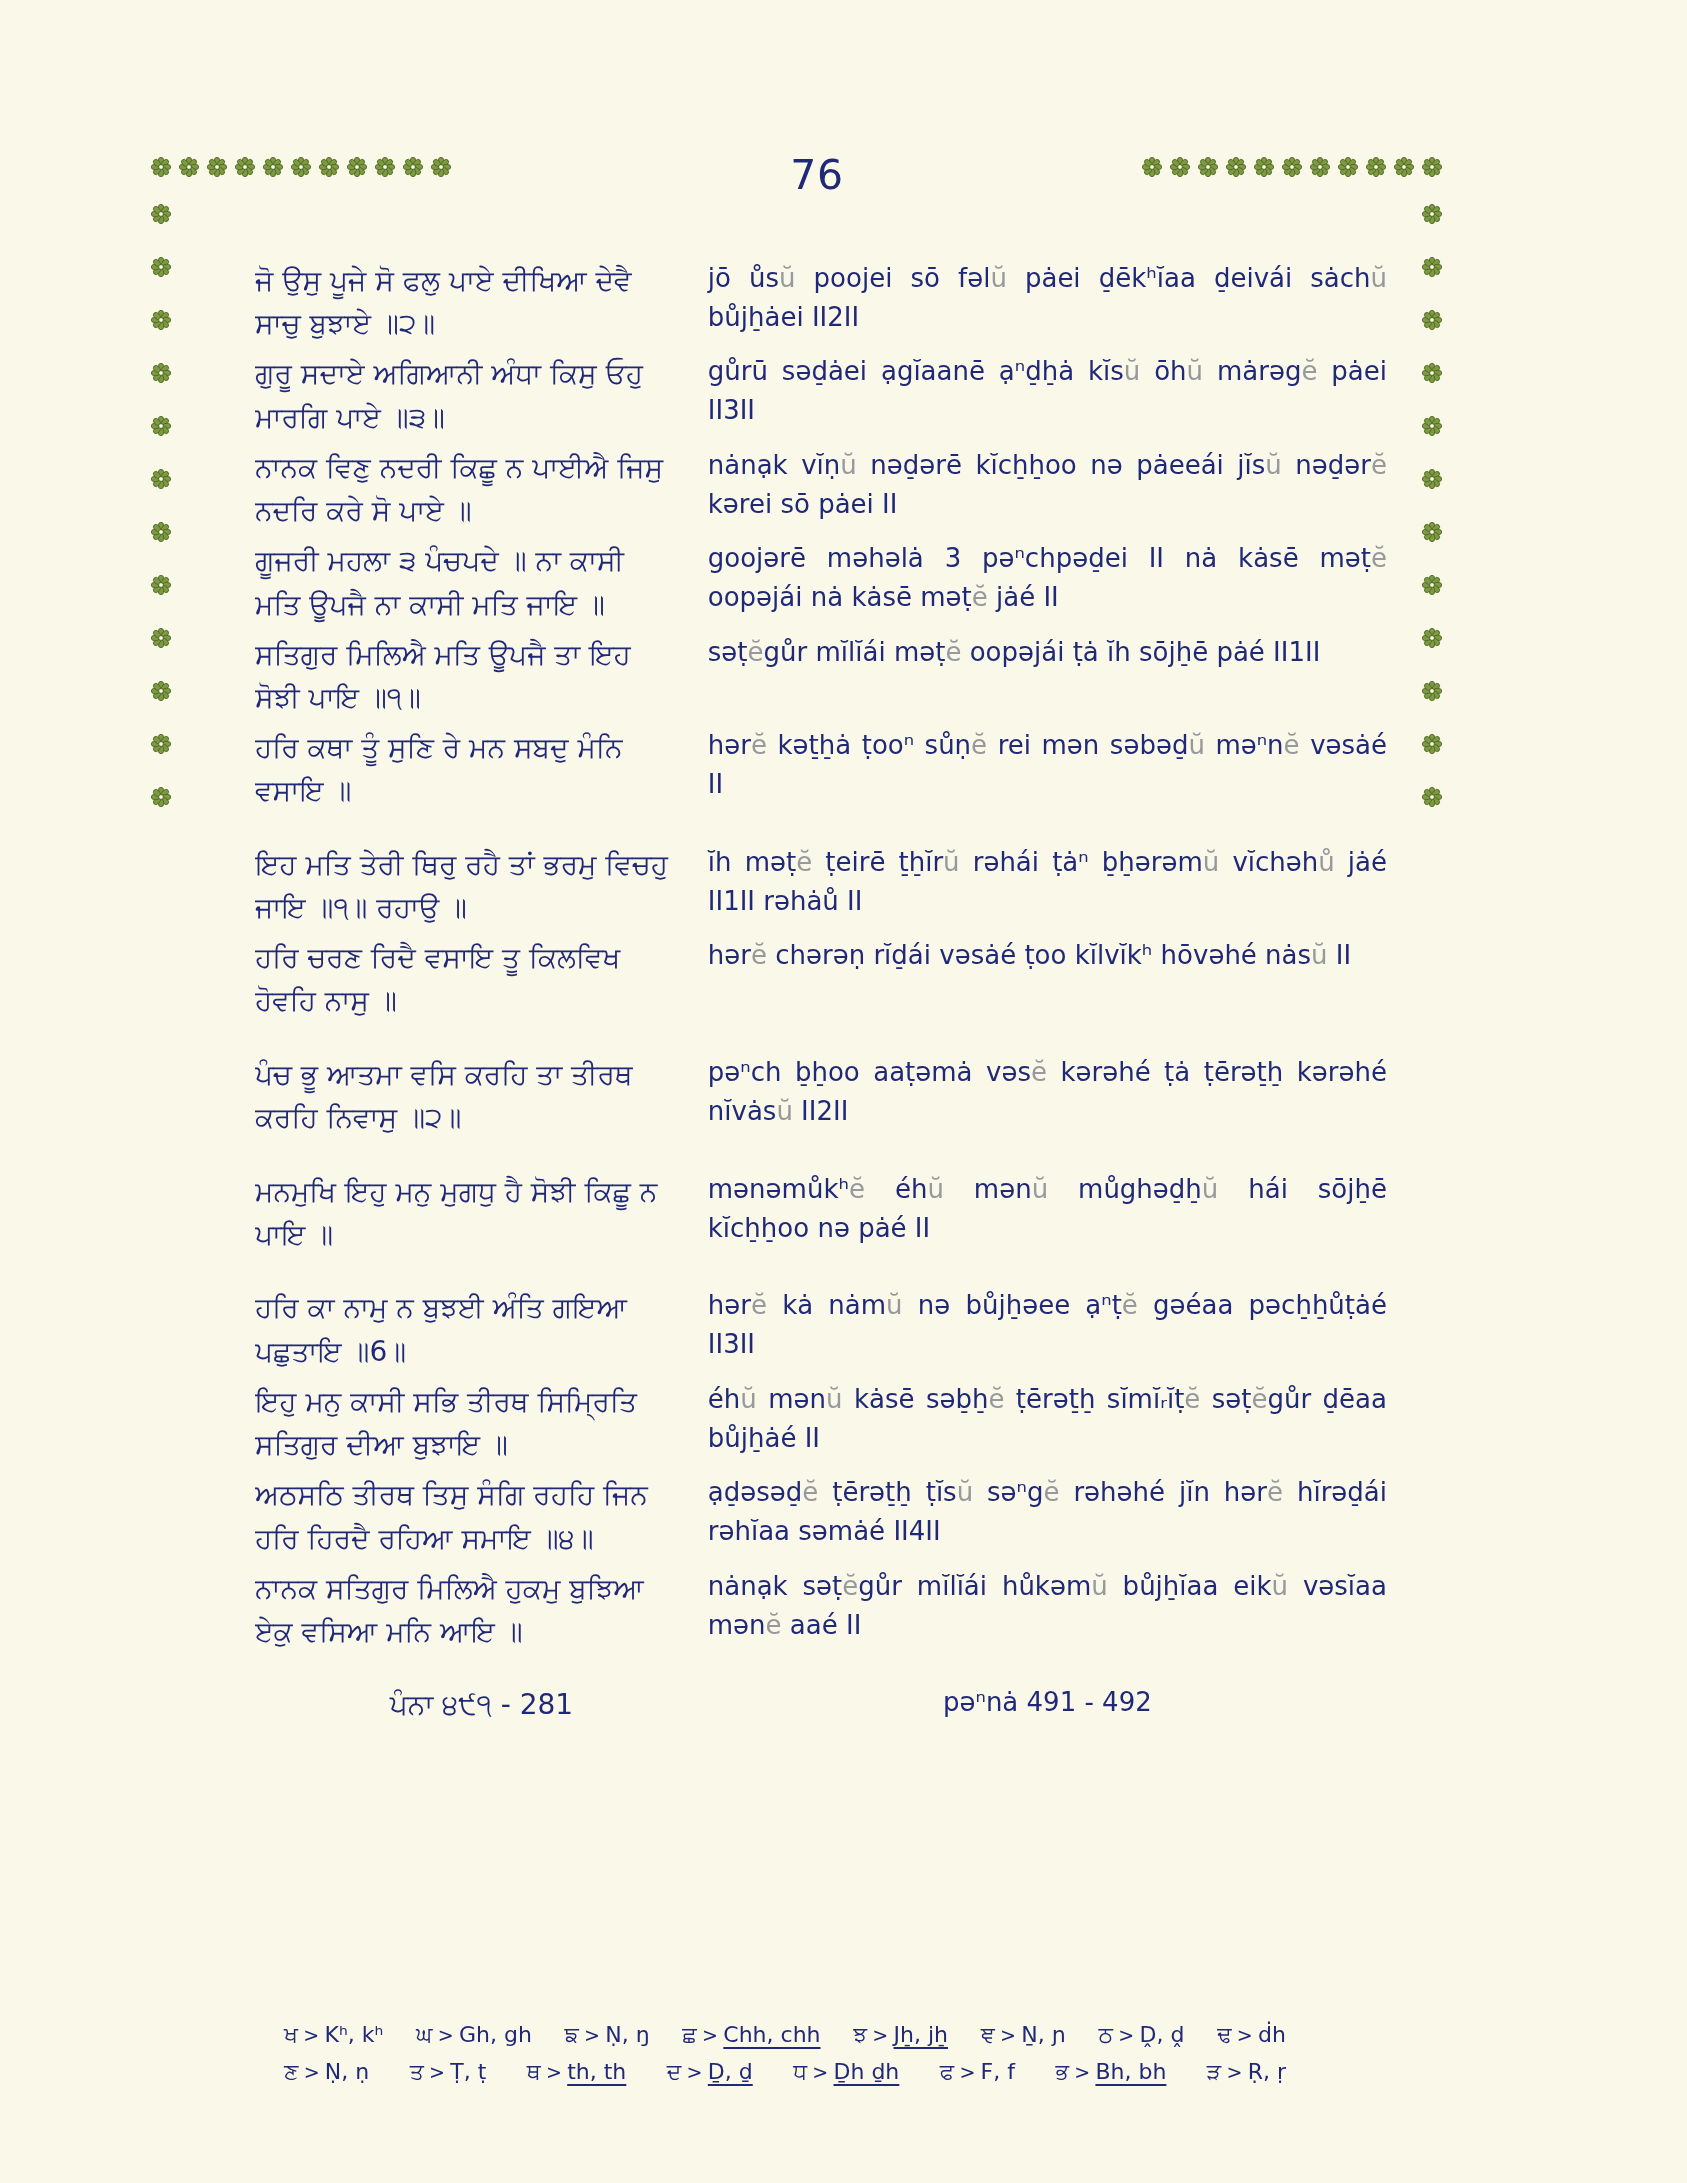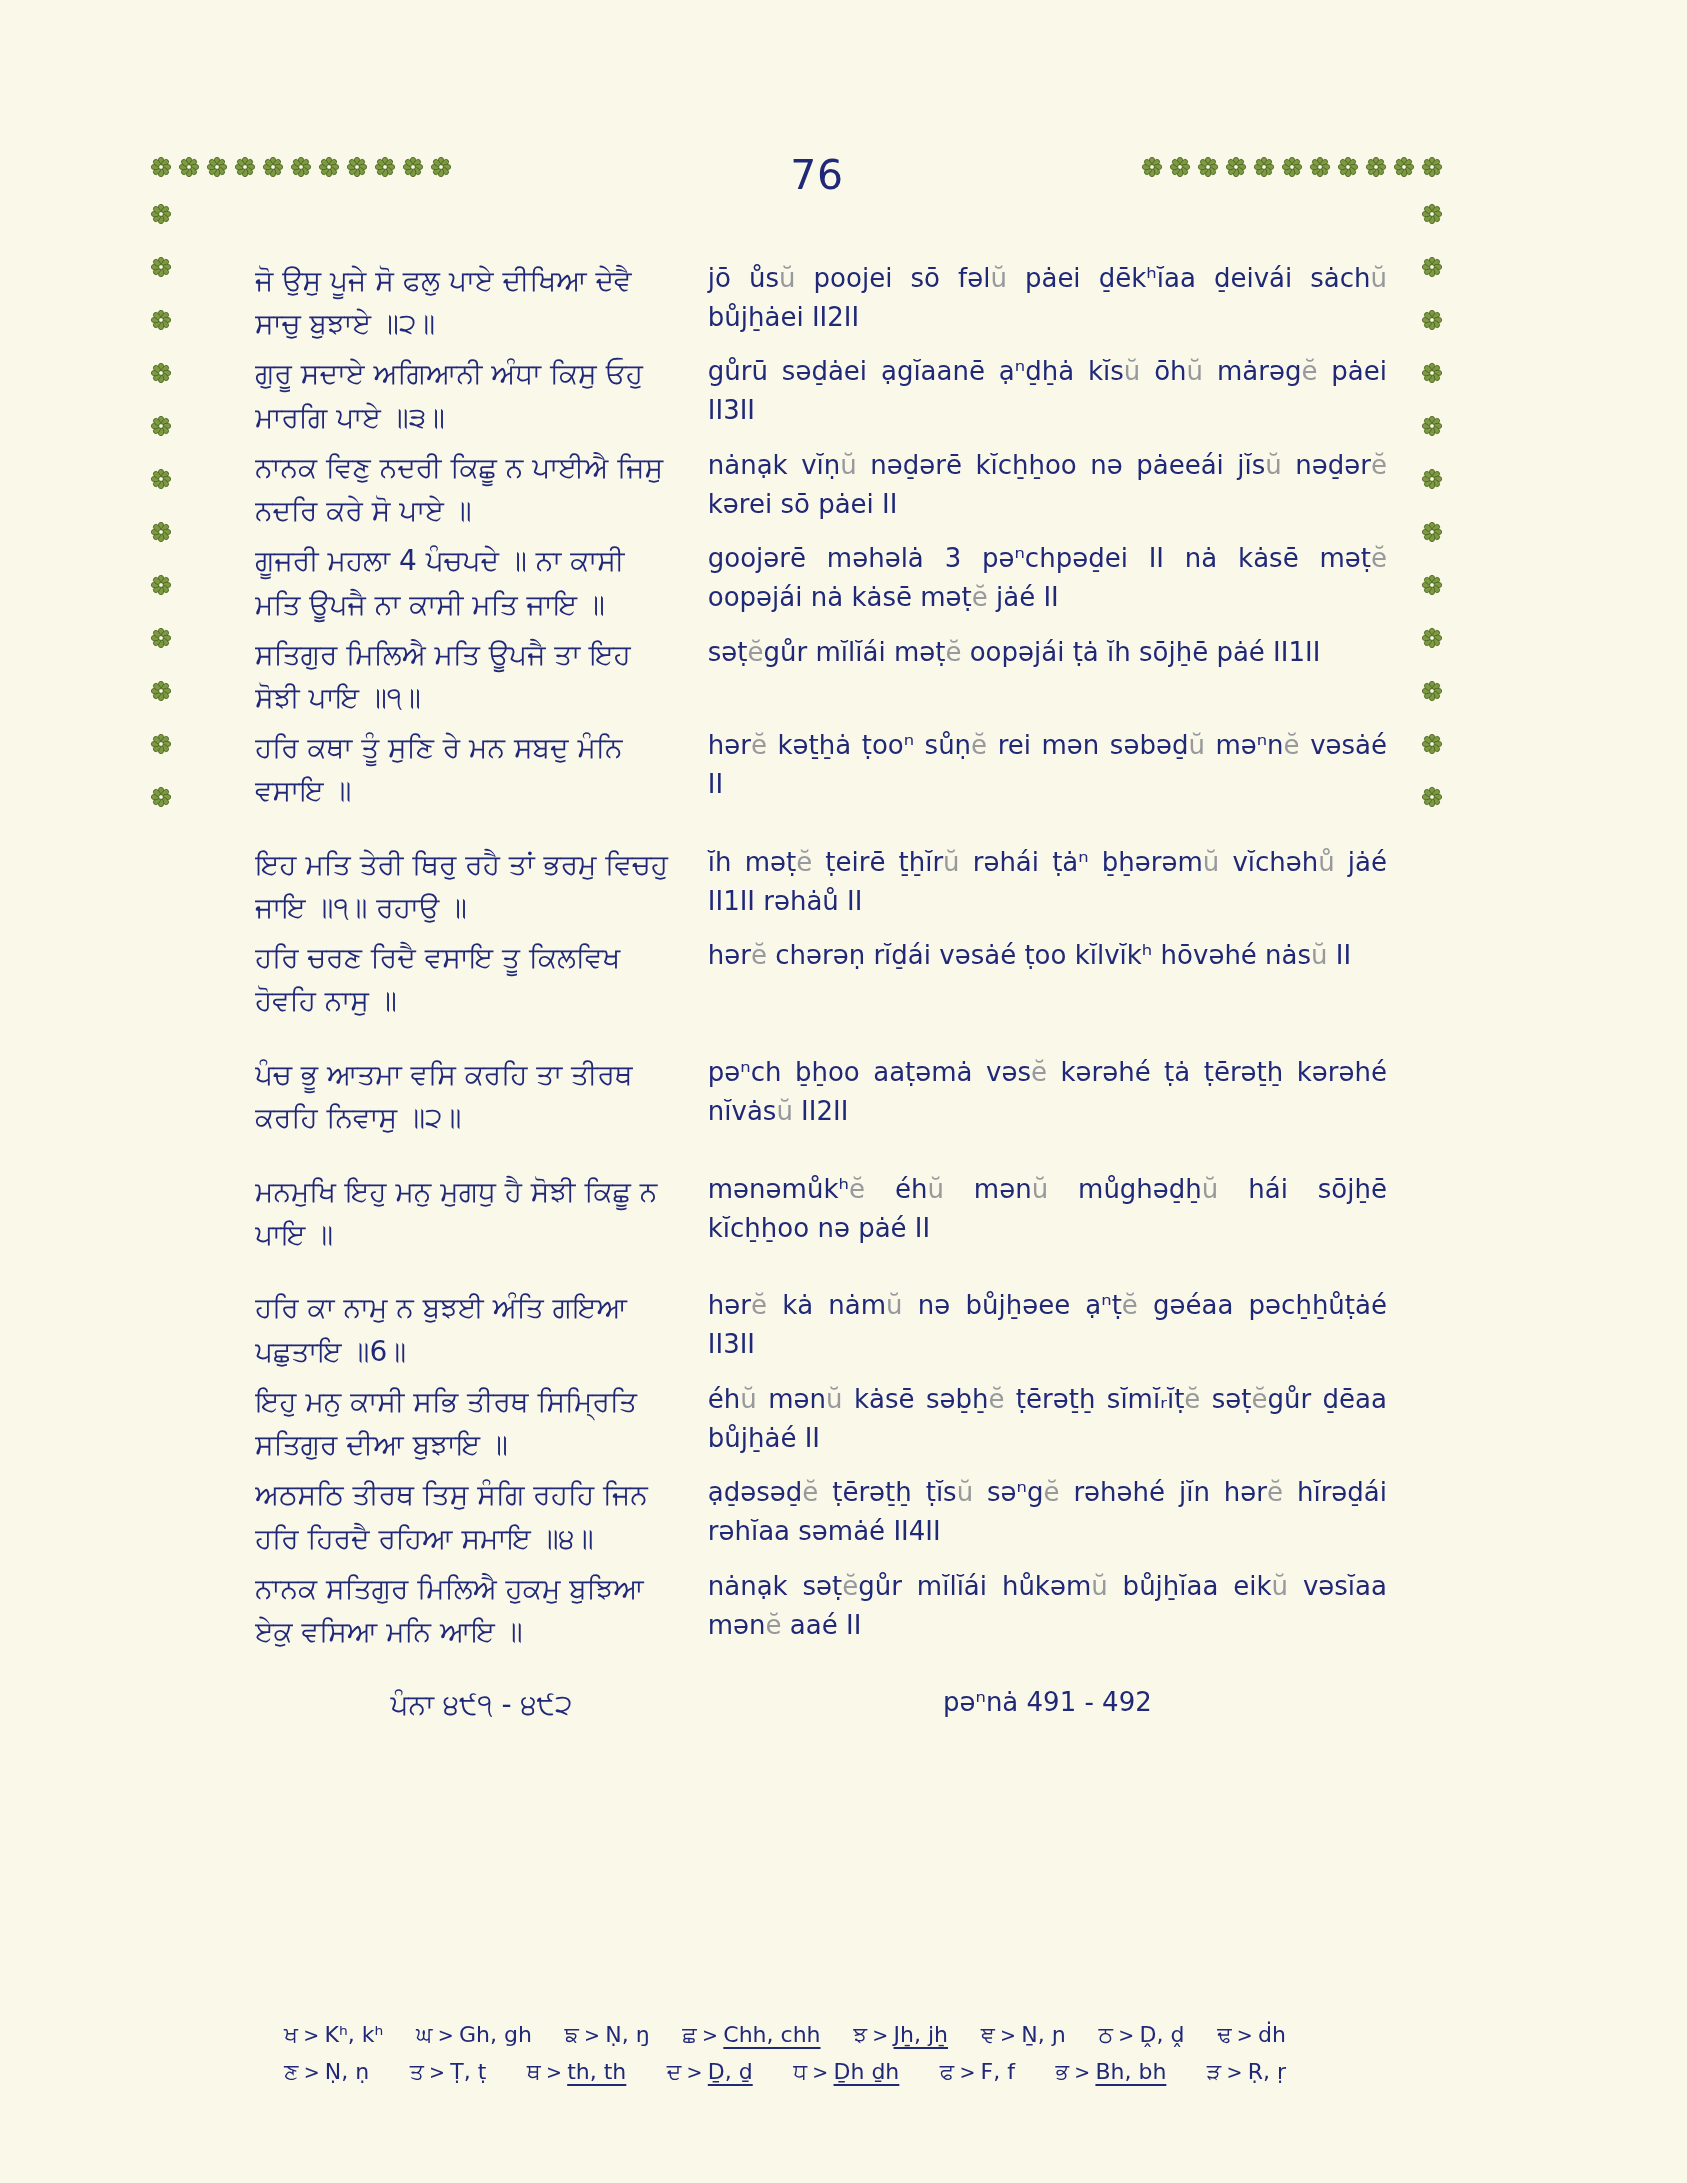--- a/index.html
+++ b/index.html
@@ -587,21 +587,21 @@
       </div>
       <div class="verse-row">
         <div class="g-cell">ਗੁਰੂ ਸਦਾਏ ਅਗਿਆਨੀ ਅੰਧਾ ਕਿਸੁ ਓਹੁ ਮਾਰਗਿ ਪਾਏ ॥੩॥</div>
         <div class="r-cell">gůrū səd̠ȧei ạgĭaanē ạⁿd̠h̠ȧ kĭs<span class="dim">ŭ</span> ōh<span class="dim">ŭ</span> mȧrəg<span class="dim">ĕ</span> pȧei II3II</div>
       </div>
       <div class="verse-row">
         <div class="g-cell">ਨਾਨਕ ਵਿਣੁ ਨਦਰੀ ਕਿਛੂ ਨ ਪਾਈਐ ਜਿਸੁ ਨਦਰਿ ਕਰੇ ਸੋ ਪਾਏ ॥</div>
         <div class="r-cell">nȧnạk vĭṇ<span class="dim">ŭ</span> nəd̠ərē kĭch̠h̠oo nə pȧeeái jĭs<span class="dim">ŭ</span> nəd̠ər<span class="dim">ĕ</span> kərei sō pȧei II</div>
       </div>
       <div class="verse-row">
-        <div class="g-cell">ਗੂਜਰੀ ਮਹਲਾ 4 ਪੰਚਪਦੇ ॥ ਨਾ ਕਾਸੀ ਮਤਿ ਊਪਜੈ ਨਾ ਕਾਸੀ ਮਤਿ ਜਾਇ ॥</div>
+        <div class="g-cell">ਗੂਜਰੀ ਮਹਲਾ ੩ ਪੰਚਪਦੇ ॥ ਨਾ ਕਾਸੀ ਮਤਿ ਊਪਜੈ ਨਾ ਕਾਸੀ ਮਤਿ ਜਾਇ ॥</div>
         <div class="r-cell">goojərē məhəlȧ 3 pəⁿchpəd̠ei II nȧ kȧsē məṭ<span class="dim">ĕ</span> oopəjái nȧ kȧsē məṭ<span class="dim">ĕ</span> jȧé II</div>
       </div>
       <div class="verse-row">
         <div class="g-cell">ਸਤਿਗੁਰ ਮਿਲਿਐ ਮਤਿ ਊਪਜੈ ਤਾ ਇਹ ਸੋਝੀ ਪਾਇ ॥੧॥</div>
         <div class="r-cell">səṭ<span class="dim">ĕ</span>gůr mĭlĭái məṭ<span class="dim">ĕ</span> oopəjái ṭȧ ĭh sōjh̠ē pȧé II1II</div>
       </div>
       <div class="verse-row">
         <div class="g-cell">ਹਰਿ ਕਥਾ ਤੂੰ ਸੁਣਿ ਰੇ ਮਨ ਸਬਦੁ ਮੰਨਿ ਵਸਾਇ ॥</div>
         <div class="r-cell">hər<span class="dim">ĕ</span> kət̠h̠ȧ ṭooⁿ sůṇ<span class="dim">ĕ</span> rei mən səbəd̠<span class="dim">ŭ</span> məⁿn<span class="dim">ĕ</span> vəsȧé II</div>
       </div>
@@ -631,21 +631,21 @@
       </div>
       <div class="verse-row">
         <div class="g-cell">ਅਠਸਠਿ ਤੀਰਥ ਤਿਸੁ ਸੰਗਿ ਰਹਹਿ ਜਿਨ ਹਰਿ ਹਿਰਦੈ ਰਹਿਆ ਸਮਾਇ ॥੪॥</div>
         <div class="r-cell">ạd̠əsəd̠<span class="dim">ĕ</span> ṭērət̠h̠ ṭĭs<span class="dim">ŭ</span> səⁿg<span class="dim">ĕ</span> rəhəhé jĭn hər<span class="dim">ĕ</span> hĭrəd̠ái rəhĭaa səmȧé II4II</div>
       </div>
       <div class="verse-row">
         <div class="g-cell">ਨਾਨਕ ਸਤਿਗੁਰ ਮਿਲਿਐ ਹੁਕਮੁ ਬੁਝਿਆ ਏਕੁ ਵਸਿਆ ਮਨਿ ਆਇ ॥</div>
         <div class="r-cell">nȧnạk səṭ<span class="dim">ĕ</span>gůr mĭlĭái hůkəm<span class="dim">ŭ</span> bůjh̠ĭaa eik<span class="dim">ŭ</span> vəsĭaa mən<span class="dim">ĕ</span> aaé II</div>
       </div>
       <div class="verse-row center gap">
-        <div class="g-cell">ਪੰਨਾ ੪੯੧ - ੪੯੨</div>
+        <div class="g-cell">ਪੰਨਾ ੪੯੧ - 281</div>
         <div class="r-cell">pəⁿnȧ 491 - 492</div>
       </div>
     </main>
 
   <footer class="legend">
       <div class="legend-row">
         <span class="legend-item"><span class="g">ਖ</span><span class="sep">&gt;</span><span class="latin">Kʰ, kʰ</span></span>
         <span class="legend-item"><span class="g">ਘ</span><span class="sep">&gt;</span><span class="latin">Gh, gh</span></span>
         <span class="legend-item"><span class="g">ਙ</span><span class="sep">&gt;</span><span class="latin">Ṇ, ŋ</span></span>
         <span class="legend-item"><span class="g">ਛ</span><span class="sep">&gt;</span><span class="latin u">Chh, chh</span></span>

